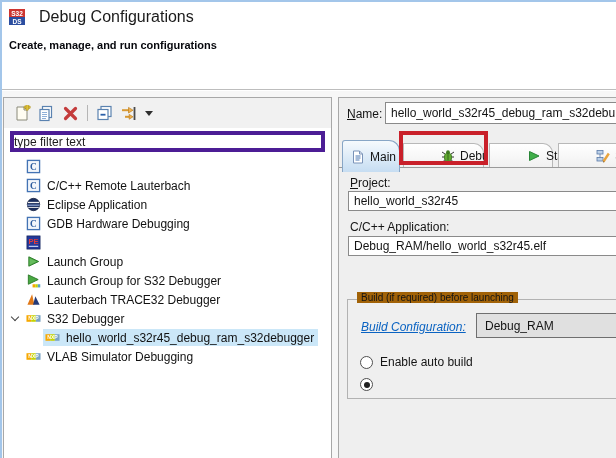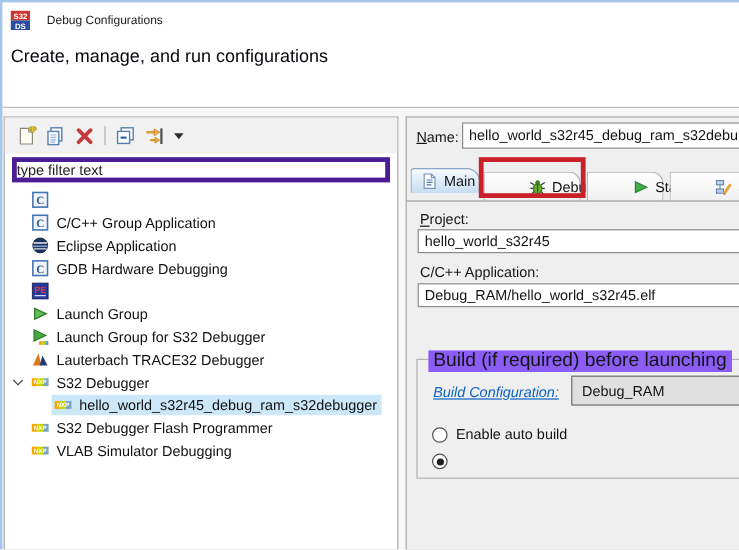--- a/index.html
+++ b/index.html
@@ -7,22 +7,22 @@
   body {
     position:relative; overflow:hidden; background:#ffffff;
     font-family:"Liberation Sans", sans-serif; color:#141414;
   }
   .frame-top  { position:absolute; left:0; top:0; width:100%; height:2px; background:#a3c6ea; z-index:60; }
   .frame-left { position:absolute; left:0; top:0; width:2px; height:100%; background:#a3c6ea; z-index:60; }
 
   
   .header { position:absolute; left:2px; top:2px; right:0; height:88px; background:#fff; border-bottom:1px solid #bdbdbd; }
   .title-row { position:absolute; left:6px; top:6px; display:flex; align-items:center; gap:7px; }
-  .title { font-size:10px; color:#1a1a1a; }
-  .subtitle { position:absolute; left:7px; top:37px; font-size:15px; font-weight:normal; color:#06070c; }
+  .title { font-size:16px; color:#1a1a1a; }
+  .subtitle { position:absolute; left:7px; top:37px; font-size:11px; font-weight:bold; color:#06070c; }
 
   .main { position:absolute; left:0; top:91px; right:0; bottom:0; background:#f7f7f7; }
 
   
   .left-panel { position:absolute; left:3px; top:6px; width:329px; bottom:-1px; background:#fff; border:1px solid #a8a8a8; }
   .toolbar { position:absolute; left:0; top:0; right:0; height:30px; background:#f1f1f1; display:flex; align-items:center; padding-left:9px; }
   .tbtn { width:18px; height:18px; margin-right:6px; display:flex; align-items:center; justify-content:center; }
   .tsep { width:1px; height:16px; background:#b5b5b5; margin:0 7px 0 2px; }
   .dd-arrow { width:0; height:0; border-left:4px solid transparent; border-right:4px solid transparent; border-top:5px solid #2e2e2e; margin-left:2px; }
   .filter-input { position:absolute; left:6px; top:33px; width:315px; height:21px; border:4px solid #4c1d95;
@@ -36,38 +36,38 @@
 
   
   .right-panel { position:absolute; left:338px; top:6px; right:-2px; bottom:-1px; background:#efefef; border:1px solid #a8a8a8; overflow:hidden; }
   .name-label { position:absolute; left:8px; top:9px; font-size:12px; }
   .mn { text-decoration:underline; }
   .name-input { position:absolute; left:46px; top:4px; right:-4px; height:22px; border:1px solid #8a8a8a; background:#fff;
     font:12px "Liberation Sans", sans-serif; padding:0 5px; color:#141414; }
   .tabbar { position:absolute; left:0; top:42px; right:0; height:28px; }
   .tab { position:absolute; display:flex; align-items:center; gap:5px; font-size:12px; color:#141414; padding:0 8px; white-space:nowrap; }
   .tico { width:14px; height:14px; flex:none; display:inline-flex; }
-  .tab.selected { left:3px; top:0; width:58px; height:21px; background:linear-gradient(#f6fafd,#c6ddf2);
+  .tab.selected { left:3px; top:0; width:58px; height:32px; background:linear-gradient(#f6fafd,#c6ddf2);
     border:1px solid #88a6c6; border-bottom:none; border-radius:3px 11px 0 0; z-index:5; }
   .tab.plain { top:3px; height:25px; background:linear-gradient(#ffffff,#f0f0f0); border:1px solid #b8b8b8; border-bottom:none; border-radius:0 10px 0 0;padding-left:37px; }
   .tab.t2 { left:64px; width:81px; }
   .tab.t3 { left:150px; width:64px; }
   .tab.t4 { left:219px; width:80px; }
   .tab-content { position:absolute; left:0; top:69px; right:0; bottom:0; border-top:1px solid #9a9a9a; background:#efefef; }
   .annotation { position:absolute; left:60px; top:33px; width:89px; height:34px; border:4px solid #c9202a; z-index:20; }
 
   .lbl-project { position:absolute; left:11px; top:78px; font-size:12px; }
   .field { position:absolute; left:9px; right:-4px; height:20px; border:1px solid #8a8a8a; background:#fff;
     font:12px "Liberation Sans", sans-serif; padding:0 5px; color:#141414; }
   .f-project { top:93px; }
   .lbl-app { position:absolute; left:11px; top:122px; font-size:12px; }
   .f-app { top:138px; }
 
   .groupbox { position:absolute; left:8px; top:201px; right:-4px; height:100px; border:1px solid #b2b2b2; }
-  .group-title { position:absolute; left:9px; top:-8px; background:#8b5cf6; padding:0 4px; font-size:16px; color:#141414; }
+  .group-title { position:absolute; left:9px; top:-8px; background:#a16207; padding:0 4px; font-size:10px; color:#141414; }
   .build-link { position:absolute; left:13px; top:20px; font-size:12px; color:#0a63c2; text-decoration:underline; cursor:pointer;font-style:italic; }
   .combo { position:absolute; left:128px; top:13px; right:-1px; height:25px; background:#e0e0e0; border:1px solid #6f6f6f;
     font-size:12px; display:flex; align-items:center; padding-left:8px; color:#141414; }
   .radio-row { position:absolute; left:12px; display:flex; align-items:center; gap:7px; font-size:12px; color:#141414; }
   .r1 { top:55px; } .r2 { top:78px; }
   .radio { width:13px; height:13px; border:1px solid #4f4f4f; border-radius:50%; background:#fff; flex:none; position:relative; }
   .radio.on::after { content:""; position:absolute; left:2.5px; top:2.5px; width:6px; height:6px; border-radius:50%; background:#1f1f1f; }
 </style>
 </head>
 <body>
@@ -147,21 +147,21 @@
             </svg>
         </span>
       </div>
       <div class="trow">
         <span class="ico">
           <svg viewBox="0 0 16 16" width="15" height="15">
               <rect x="1.5" y="1.5" width="13" height="13" fill="#f2f6fb" stroke="#4373b4" stroke-width="1.4"></rect>
               <text x="8" y="12" font-size="10" font-weight="bold" fill="#2d5c9e" text-anchor="middle" font-family="Liberation Serif, serif">C</text>
             </svg>
         </span>
-        <span>C/C++ Group Application</span>
+        <span>C/C++ Remote Lauterbach</span>
       </div>
       <div class="trow">
         <span class="ico">
           <svg viewBox="0 0 16 16" width="15" height="15">
               <circle cx="8" cy="8" r="6.6" fill="#1b2e5f" stroke="#111d3d" stroke-width="0.8"></circle>
               <rect x="2" y="5.2" width="12" height="1.3" fill="#f2f2f2"></rect>
               <rect x="1.5" y="8" width="13" height="1.5" fill="#8097c8"></rect>
               <rect x="2.4" y="10.6" width="11.2" height="1" fill="#f2f2f2"></rect>
             </svg>
         </span>
@@ -241,31 +241,20 @@
       </div>
       <div class="trow">
         <span class="ico">
           <svg viewBox="0 0 16 16" width="15" height="15">
               <rect x="0.5" y="4.5" width="5" height="7" fill="#f6a800"></rect>
               <rect x="5.5" y="4.5" width="5" height="7" fill="#c5d300"></rect>
               <rect x="10.5" y="4.5" width="5" height="7" fill="#7aa3c4"></rect>
               <text x="8" y="10" font-size="5.5" font-weight="bold" fill="#fff" text-anchor="middle" font-family="Liberation Sans, sans-serif">NXP</text>
             </svg>
         </span>
-        <span>S32 Debugger Flash Programmer</span>
-      </div>
-      <div class="trow">
-        <span class="ico">
-          <svg viewBox="0 0 16 16" width="15" height="15">
-              <rect x="0.5" y="4.5" width="5" height="7" fill="#f6a800"></rect>
-              <rect x="5.5" y="4.5" width="5" height="7" fill="#c5d300"></rect>
-              <rect x="10.5" y="4.5" width="5" height="7" fill="#7aa3c4"></rect>
-              <text x="8" y="10" font-size="5.5" font-weight="bold" fill="#fff" text-anchor="middle" font-family="Liberation Sans, sans-serif">NXP</text>
-            </svg>
-        </span>
         <span>VLAB Simulator Debugging</span>
       </div>
     </div>
   </div>
 
   <div class="right-panel">
     <span class="name-label"><span class="mn">N</span><span>ame:</span></span>
     <input class="name-input" type="text" value="hello_world_s32r45_debug_ram_s32debugger" style="">
 
     <div class="tabbar">

